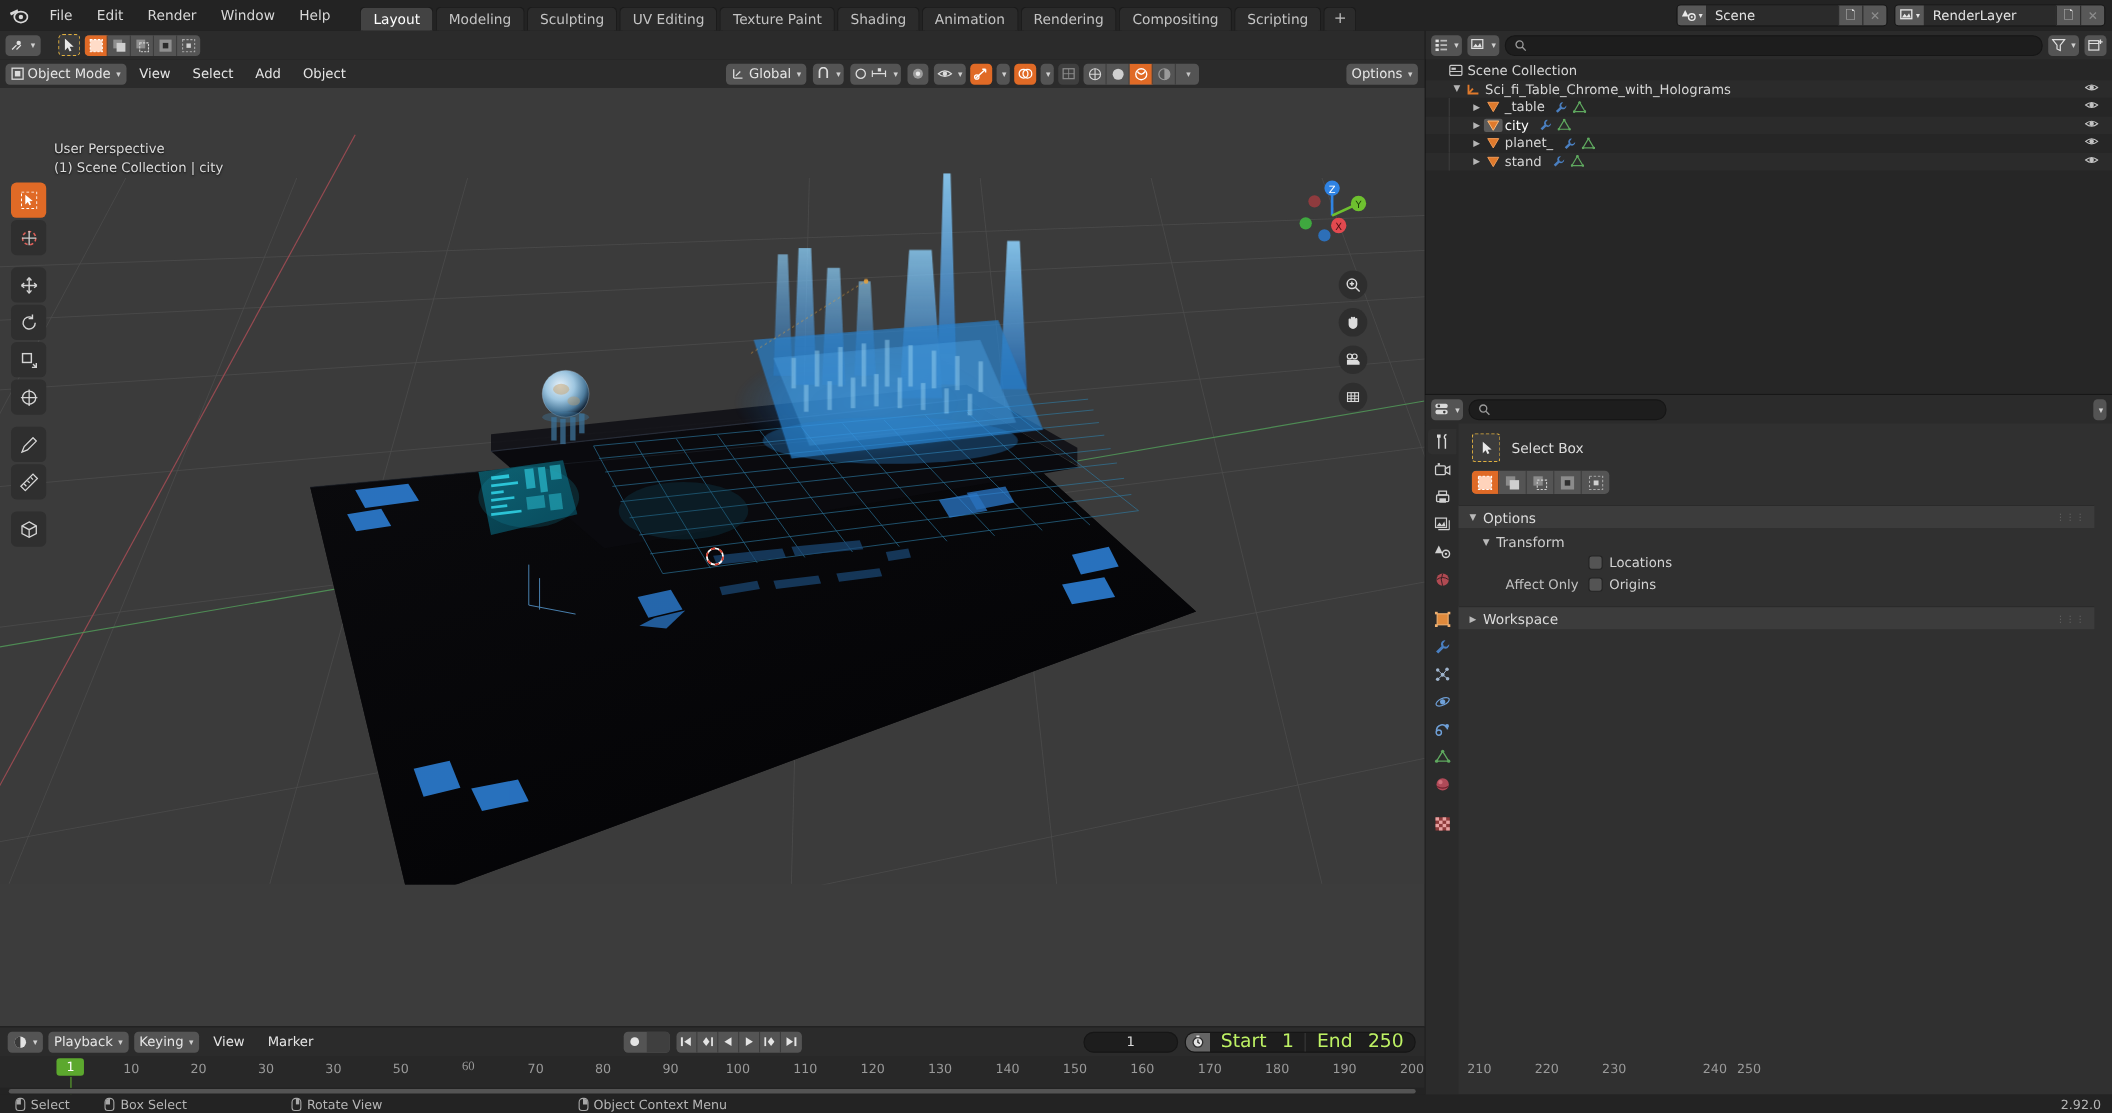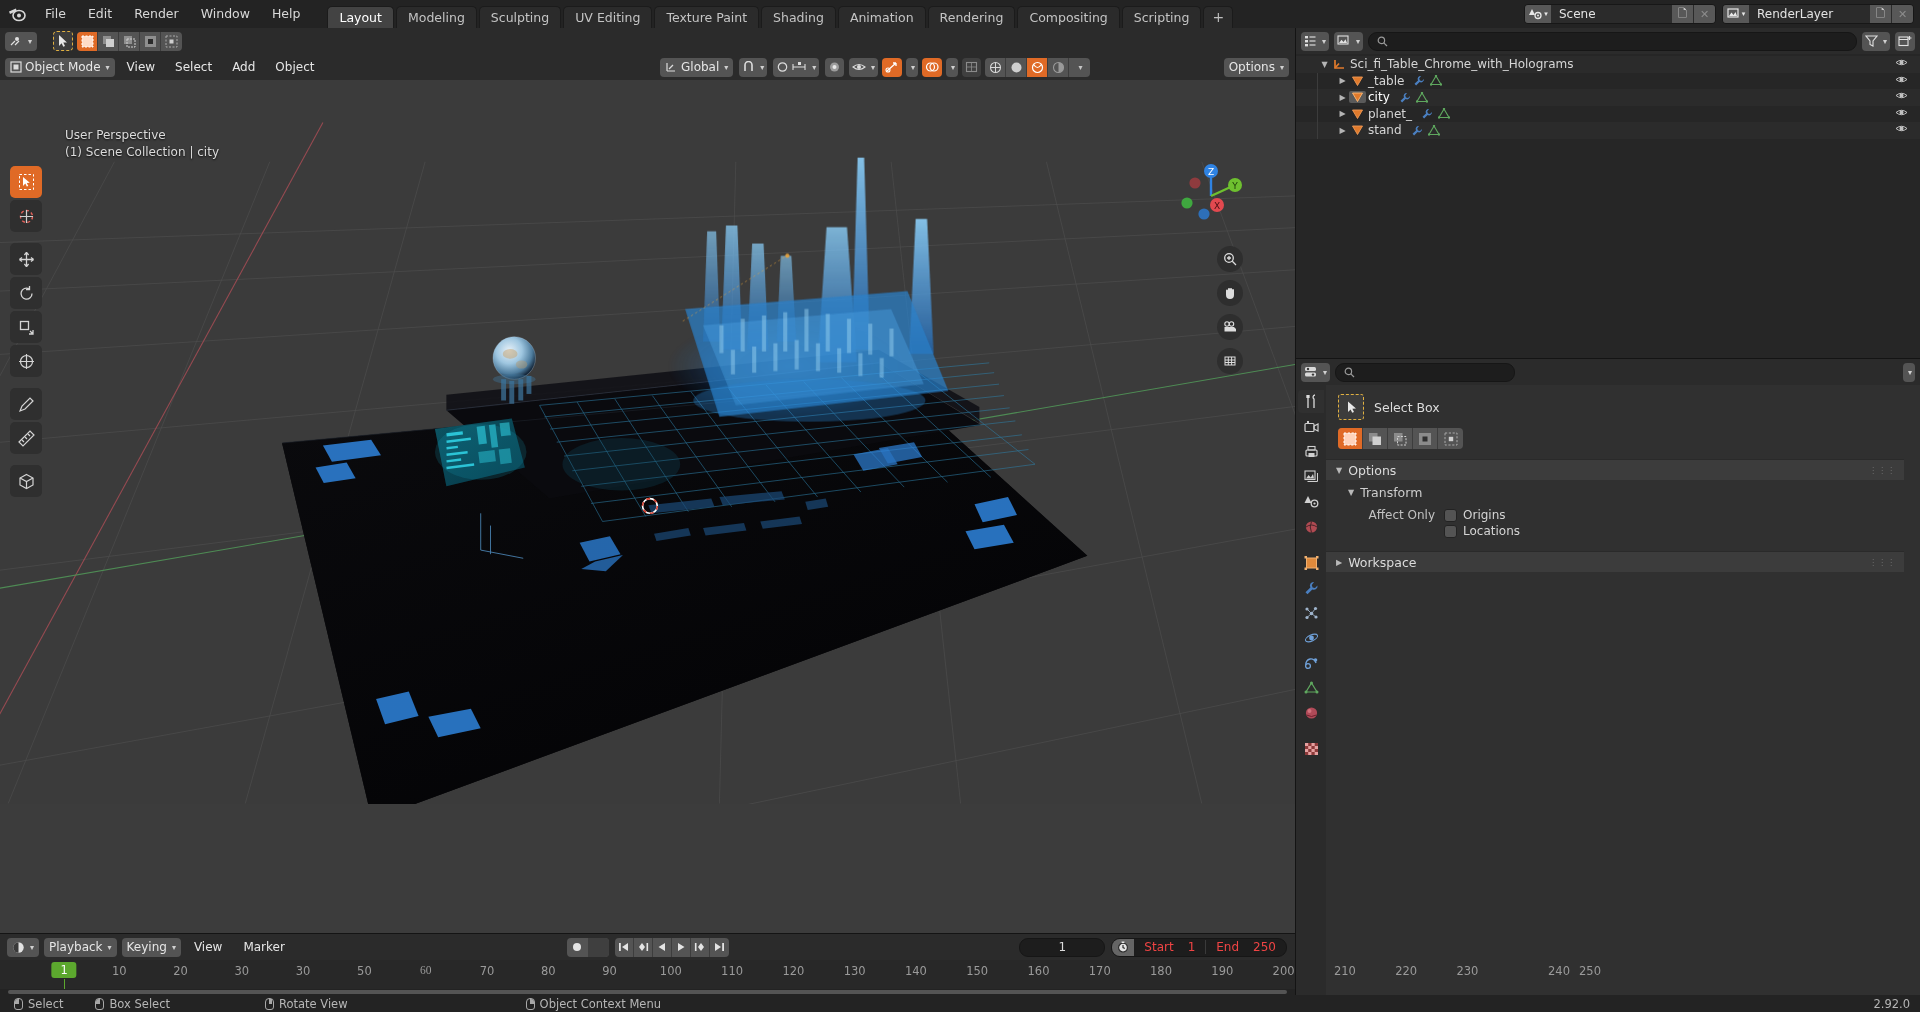--- a/index.html
+++ b/index.html
@@ -79,21 +79,21 @@
   .grp { display:flex; align-items:center; background:#545454; border-radius:4px; overflow:hidden; }
   .grp > .g { height:19px; min-width:21px; display:flex; align-items:center; justify-content:center;
       font-size:11px; color:#dadada; border-right:1px solid #3d3d3d; }
   .grp > .g:last-child { border-right:none; }
   .grp > .g.sel { background:#e06a26; color:#fff; }
 
   
   .viewport { position: relative; flex: 1 1 auto; overflow: hidden; background:#3c3c3c; }
   .vp-canvas { position:absolute; inset:0; }
   .vp-overlay-text {
-    position:absolute; left:65px; top:47px; font-size:12px; color:#dcdcdc;
+    position:absolute; left:49px; top:47px; font-size:12px; color:#dcdcdc;
     line-height:17px; text-shadow: 0 1px 2px rgba(0,0,0,.8); pointer-events:none;
   }
   .toolbar-left {
     position:absolute; left:10px; top:86px; width:32px;
     display:flex; flex-direction:column; gap:2px;
   }
   .tool {
     width:32px; height:32px; background:#2f2f2f; border-radius:5px;
     display:flex; align-items:center; justify-content:center; color:#d2d2d2;
   }
@@ -156,21 +156,21 @@
   .tl-center { position:absolute; left:50%; transform:translateX(-50%); display:flex; align-items:center; gap:6px;}
   .tl-right { position:absolute; right:8px; display:flex; align-items:center; gap:6px;}
   .num-field {
     height:19px; min-width:86px; background:#1d1d1d; border-radius:9px; display:flex;
     align-items:center; justify-content:center; font-size:12px; color:#dcdcdc; border:1px solid #161616;
   }
   .range-field {
     height:19px; background:#1d1d1d; border-radius:9px; display:flex; align-items:center;
     border:1px solid #161616; overflow:hidden;
   }
-  .range-field .rf { padding:0 10px; font-size:12px; color:#ef4444; display:flex; gap:14px; }
+  .range-field .rf { padding:0 10px; font-size:17px; color:#bef264; display:flex; gap:14px; }
   .range-field .rf + .rf { border-left:1px solid #3a3a3a; }
   .clock-btn { width:22px;height:19px;background:#656565;display:flex;align-items:center;justify-content:center;}
   .transport { display:flex; align-items:center; background:#545454; border-radius:4px; overflow:hidden; }
   .transport .t { width:19px; height:19px; display:flex;align-items:center;justify-content:center;
      color:#e4e4e4; font-size:9px; border-right:1px solid #3d3d3d;}
   .transport .t:last-child{border-right:none;}
   .rec-grp { display:flex; align-items:center; background:#545454; border-radius:4px; overflow:hidden;}
   .rec-grp .r { width:21px;height:19px;display:flex;align-items:center;justify-content:center;color:#e4e4e4;}
   .rec-grp .r.dark { background:#3f3f3f; }
 
@@ -898,20 +898,31 @@
             <svg width="14" height="12" viewBox="0 0 14 12">
                 <rect x="1" y="2" width="9" height="8.5" fill="none" stroke="#e0e0e0" stroke-width="1.1"></rect>
                 <path d="M1 4.5 L10 4.5" stroke="#e0e0e0" stroke-width="1"></path>
                 <path d="M11.5 1 L11.5 5 M9.5 3 L13.5 3" stroke="#e0e0e0" stroke-width="1.2"></path>
               </svg>
           </div>
         </div>
 
         <div class="ol-body">
 
+          <div class="ol-row">
+            <div class="ol-disc"></div>
+            <div class="ol-ico">
+              <svg width="13" height="12" viewBox="0 0 13 12">
+                  <rect x="1" y="1.5" width="11" height="9" rx="1" fill="none" stroke="#c8c8c8" stroke-width="1.1"></rect>
+                  <rect x="2.5" y="3.5" width="4" height="2" fill="#c8c8c8"></rect>
+                  <path d="M1 7 L12 7" stroke="#c8c8c8" stroke-width="0.9"></path>
+                </svg>
+            </div>
+            <div class="ol-label">Scene Collection</div>
+          </div>
 
           <div class="ol-row alt" style="padding-left:22px">
             <div class="ol-disc">▼</div>
             <div class="ol-ico">
               <svg width="13" height="12" viewBox="0 0 13 12">
                   <path d="M2 2 L2 10 L11 10" fill="none" stroke="#e07a2c" stroke-width="1.7"></path>
                   <path d="M2 10 L6 5.5" stroke="#e07a2c" stroke-width="1.7" fill="none"></path>
                 </svg>
             </div>
             <div class="ol-label">Sci_fi_Table_Chrome_with_Holograms</div>
@@ -1226,32 +1237,32 @@
               <span class="tri">▼</span>
               <span>Options</span>
               <span class="dots">⋮⋮⋮</span>
             </div>
 
             <div class="sub-head">
               <span class="tri">▼</span>
               <span>Transform</span>
             </div>
 
+            <div class="field-row">
+              <div class="field-label"></div>
+              <div class="chk-wrap">
+                <span class="chk"></span>
+                <span class="chk-label">Locations</span>
+              </div>
+            </div>
             <div class="field-row" style="margin-top:4px">
               <div class="field-label">Affect Only</div>
               <div class="chk-wrap">
                 <span class="chk"></span>
                 <span class="chk-label">Origins</span>
-              </div>
-            </div>
-            <div class="field-row">
-              <div class="field-label"></div>
-              <div class="chk-wrap">
-                <span class="chk"></span>
-                <span class="chk-label">Locations</span>
               </div>
             </div>
 
             <div class="panel-head" style="margin-top:12px">
               <span class="tri">▶</span>
               <span>Workspace</span>
               <span class="dots">⋮⋮⋮</span>
             </div>
           </div>
         </div>

